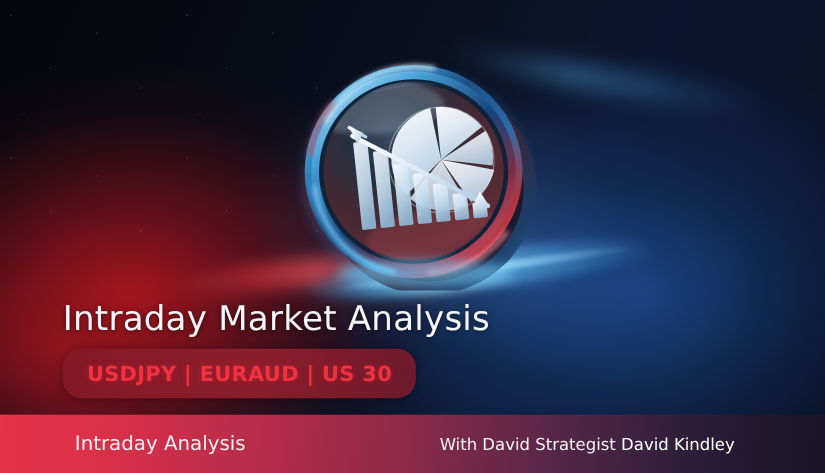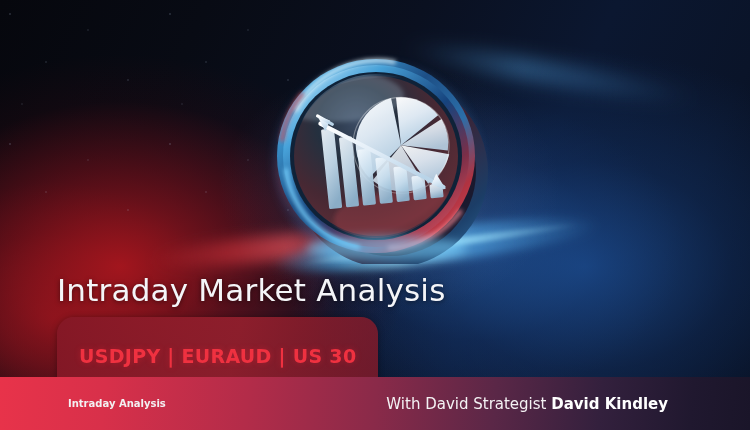--- a/index.html
+++ b/index.html
@@ -155,21 +155,21 @@
     letter-spacing: 0.2px;
     text-shadow: 0 1px 5px rgba(0,0,0,0.55);
     white-space: nowrap;
   }
 
   .pill {
     position: absolute;
     left: 57px;
     top: 317px;
     height: 45px;
-    padding: 16px 22px;
+    padding: 0 22px;
     display: flex;
     align-items: center;
     border-radius: 17px;
     background: linear-gradient(100deg, rgba(132,24,38,0.92) 0%, rgba(150,32,46,0.88) 55%, rgba(126,26,42,0.85) 100%);
     box-shadow: 0 1px 6px rgba(0,0,0,0.35);
   }
   .pill-text {
     font-size: 19px;
     font-weight: bold;
     color: #ef3140;
@@ -193,35 +193,35 @@
       #5a2747 66%,
       #33203d 80%,
       #20182f 92%,
       #1a1529 100%);
     display: flex;
     align-items: center;
   }
   .bar-left {
     position: absolute;
     left: 68px;
-    font-size: 10px;
+    font-size: 18px;
     color: #f3f0f2;
-    font-weight: 700;
+    font-weight: 400;
     white-space: nowrap;
   }
   .bar-right {
     position: absolute;
     right: 82px;
     font-size: 15px;
     color: #f4f2f4;
     font-weight: 400;
     white-space: nowrap;
   }
   .bar-right .strong {
-    font-weight: bold;
+    font-weight: normal;
     color: #ffffff;
   }
 </style>
 </head>
 <body>
 
 <div id="banner">
 
   <div class="bg-layer bg-base"></div>
   <div class="bg-layer bg-blue-glow"></div>

